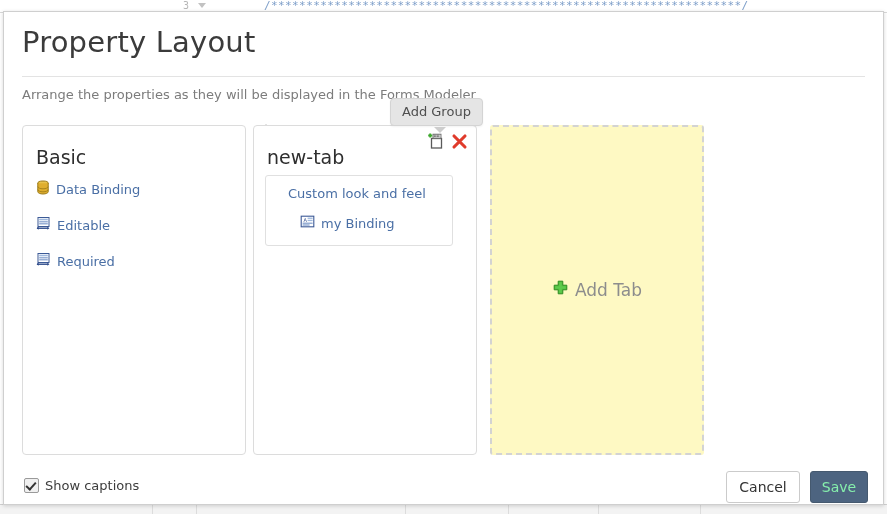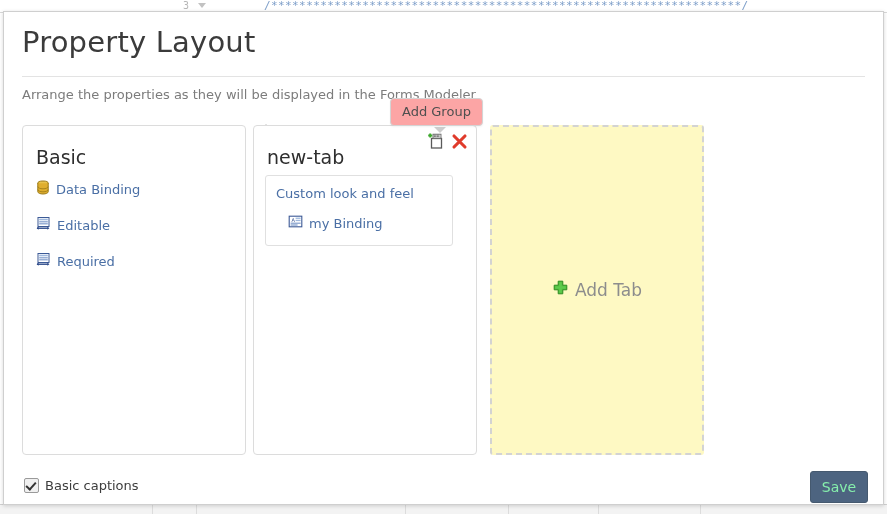--- a/index.html
+++ b/index.html
@@ -185,21 +185,21 @@
   
   .group-box {
     position: absolute;
     left: 11px;
     top: 49px;
     width: 188px;
     background: #ffffff;
     border: 1px solid #e0e0e0;
     border-radius: 3px;
     box-sizing: border-box;
-    padding: 10px 10px 12px 8px;
+    padding: 10px 10px 12px 20px;
   }
   .group-title {
     font-size: 13px;
     color: #4a6fa5;
     margin-bottom: 12px;
     padding-left: 2px;
   }
   .group-box .prop-item {
     margin-left: 14px;
     margin-bottom: 0;
@@ -227,21 +227,21 @@
     font-size: 17px;
     color: #8d8d8d;
   }
 
   
   #tooltip {
     position: absolute;
     left: 386px;
     top: 86px;
     padding: 5px 11px 6px 11px;
-    background: #fca5a5;
+    background: #e5e5e5;
     border: 1px solid #d4d4d4;
     border-radius: 4px;
     font-size: 13px;
     color: #4f4f4f;
     box-shadow: 0 1px 2px rgba(0,0,0,.05);
     white-space: nowrap;
     z-index: 30;
   }
   #tooltip-caret {
     position: absolute;
@@ -442,18 +442,19 @@
           <path d="M7.2 2.2 h2.6 v4 h4 v2.6 h-4 v4 H7.2 v-4 h-4 V6.2 h4 z" fill="#6ed35c" opacity=".55"></path>
         </svg>
       </span>
       <span id="add-tab-label">Add Tab</span>
     </div>
 
   </div>
 
   <div id="footer-check">
     <span id="show-captions-box"></span>
-    <span>Basic captions</span>
+    <span>Show captions</span>
   </div>
 
+  <div class="footer-btn" id="btn-cancel">Cancel</div>
   <div class="footer-btn" id="btn-save">Save</div>
 
 </div>
 
 </body></html>

